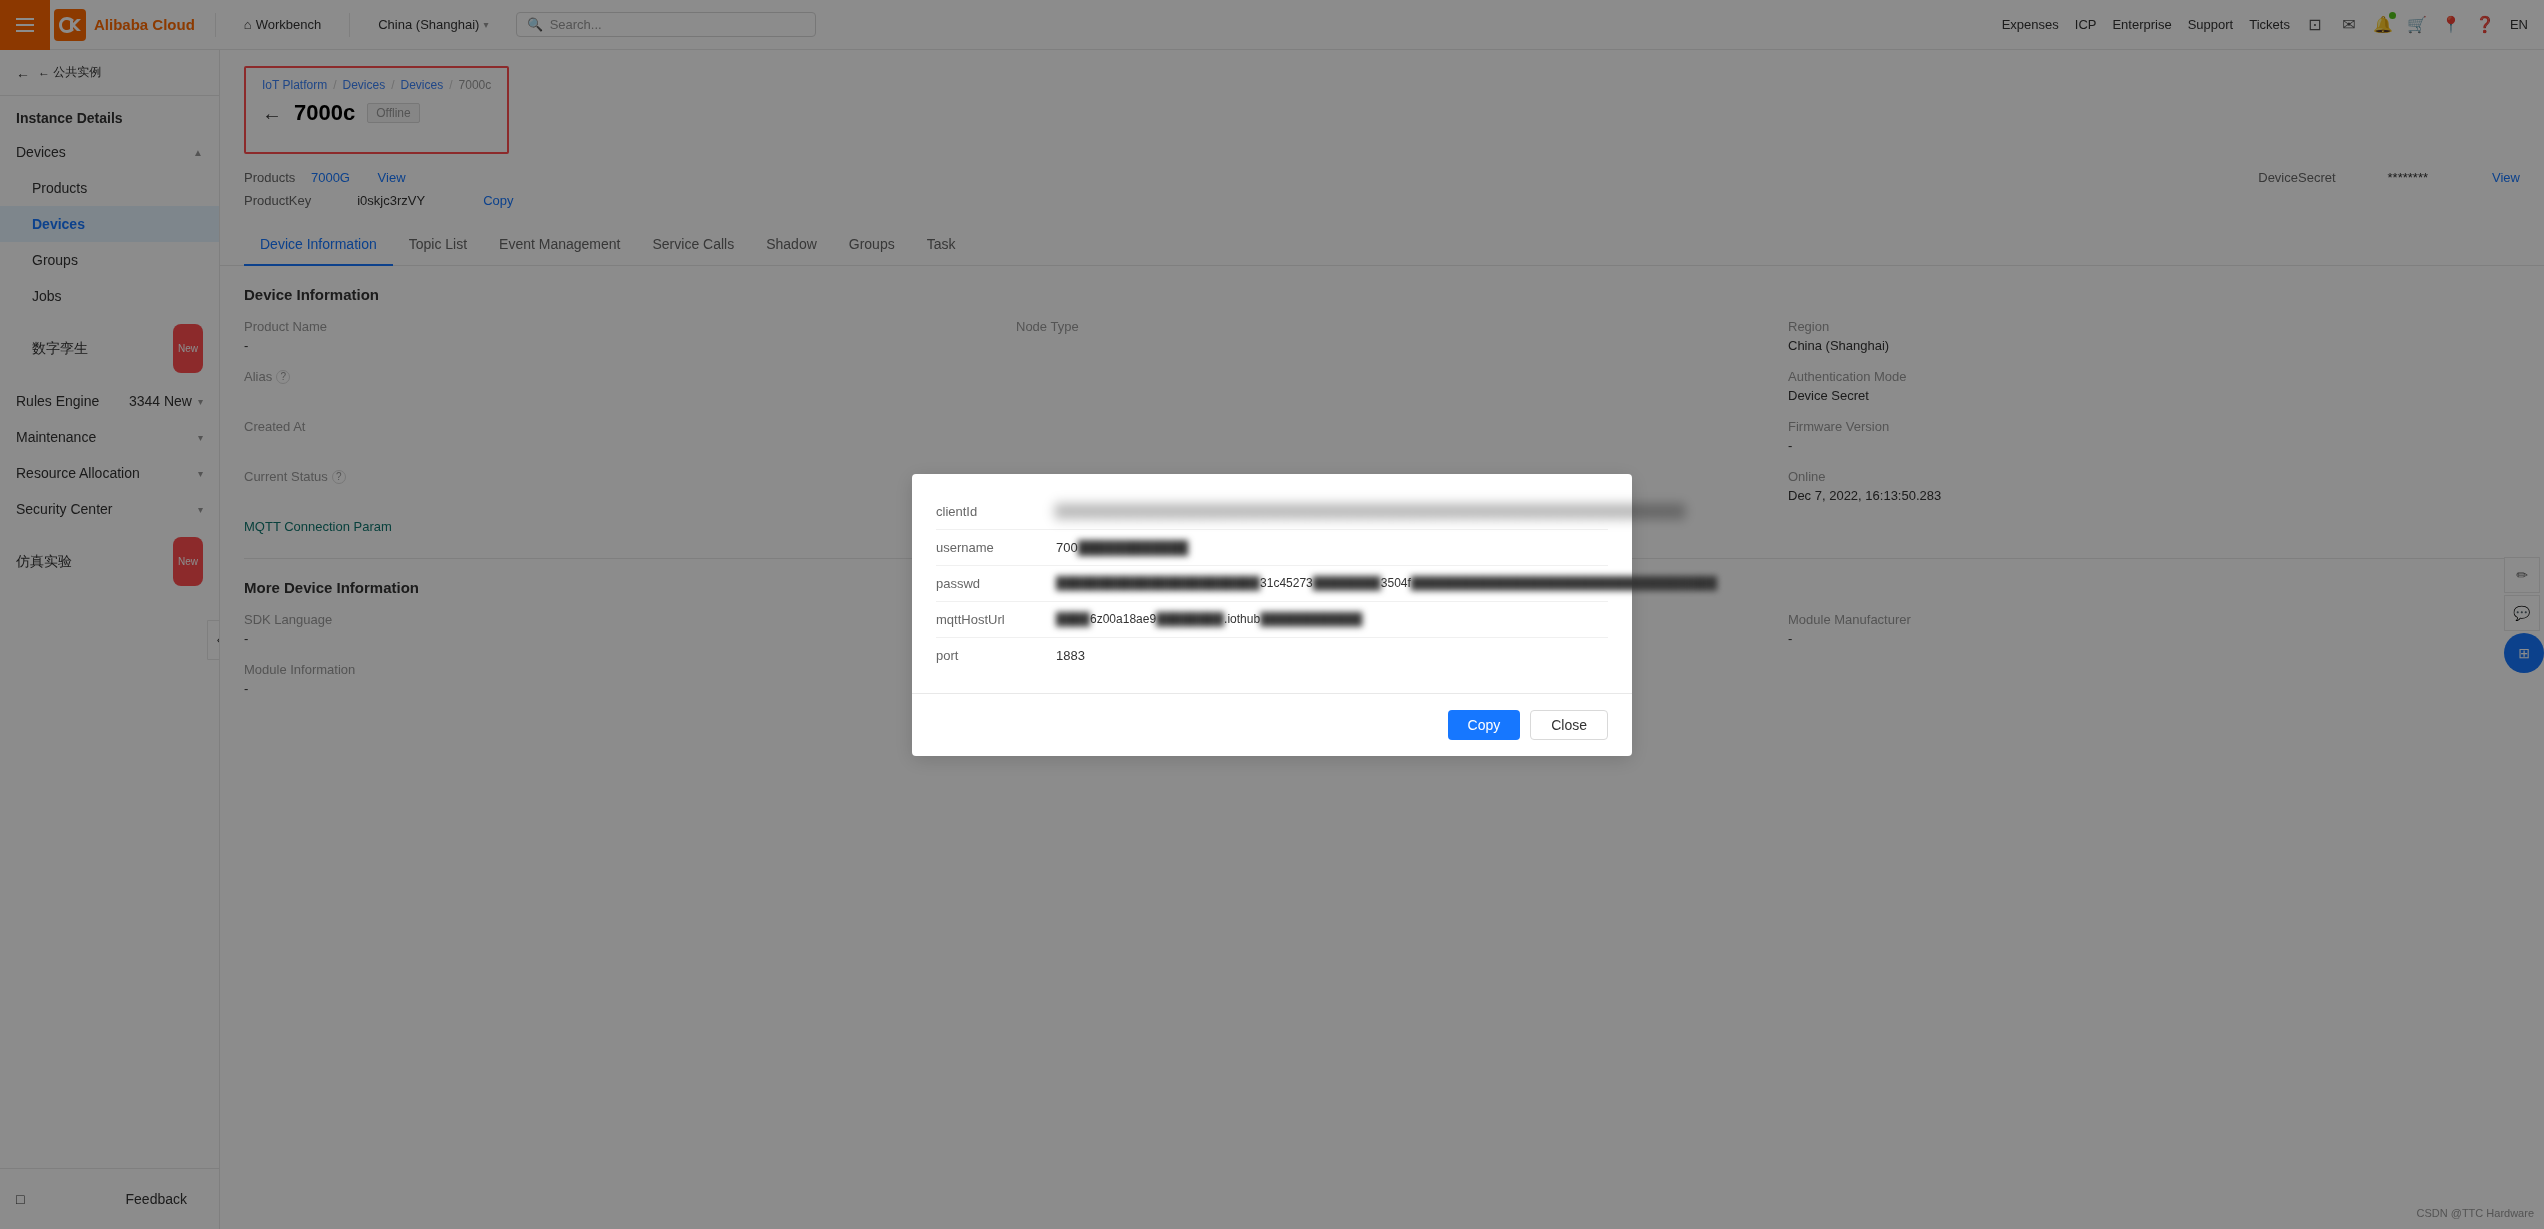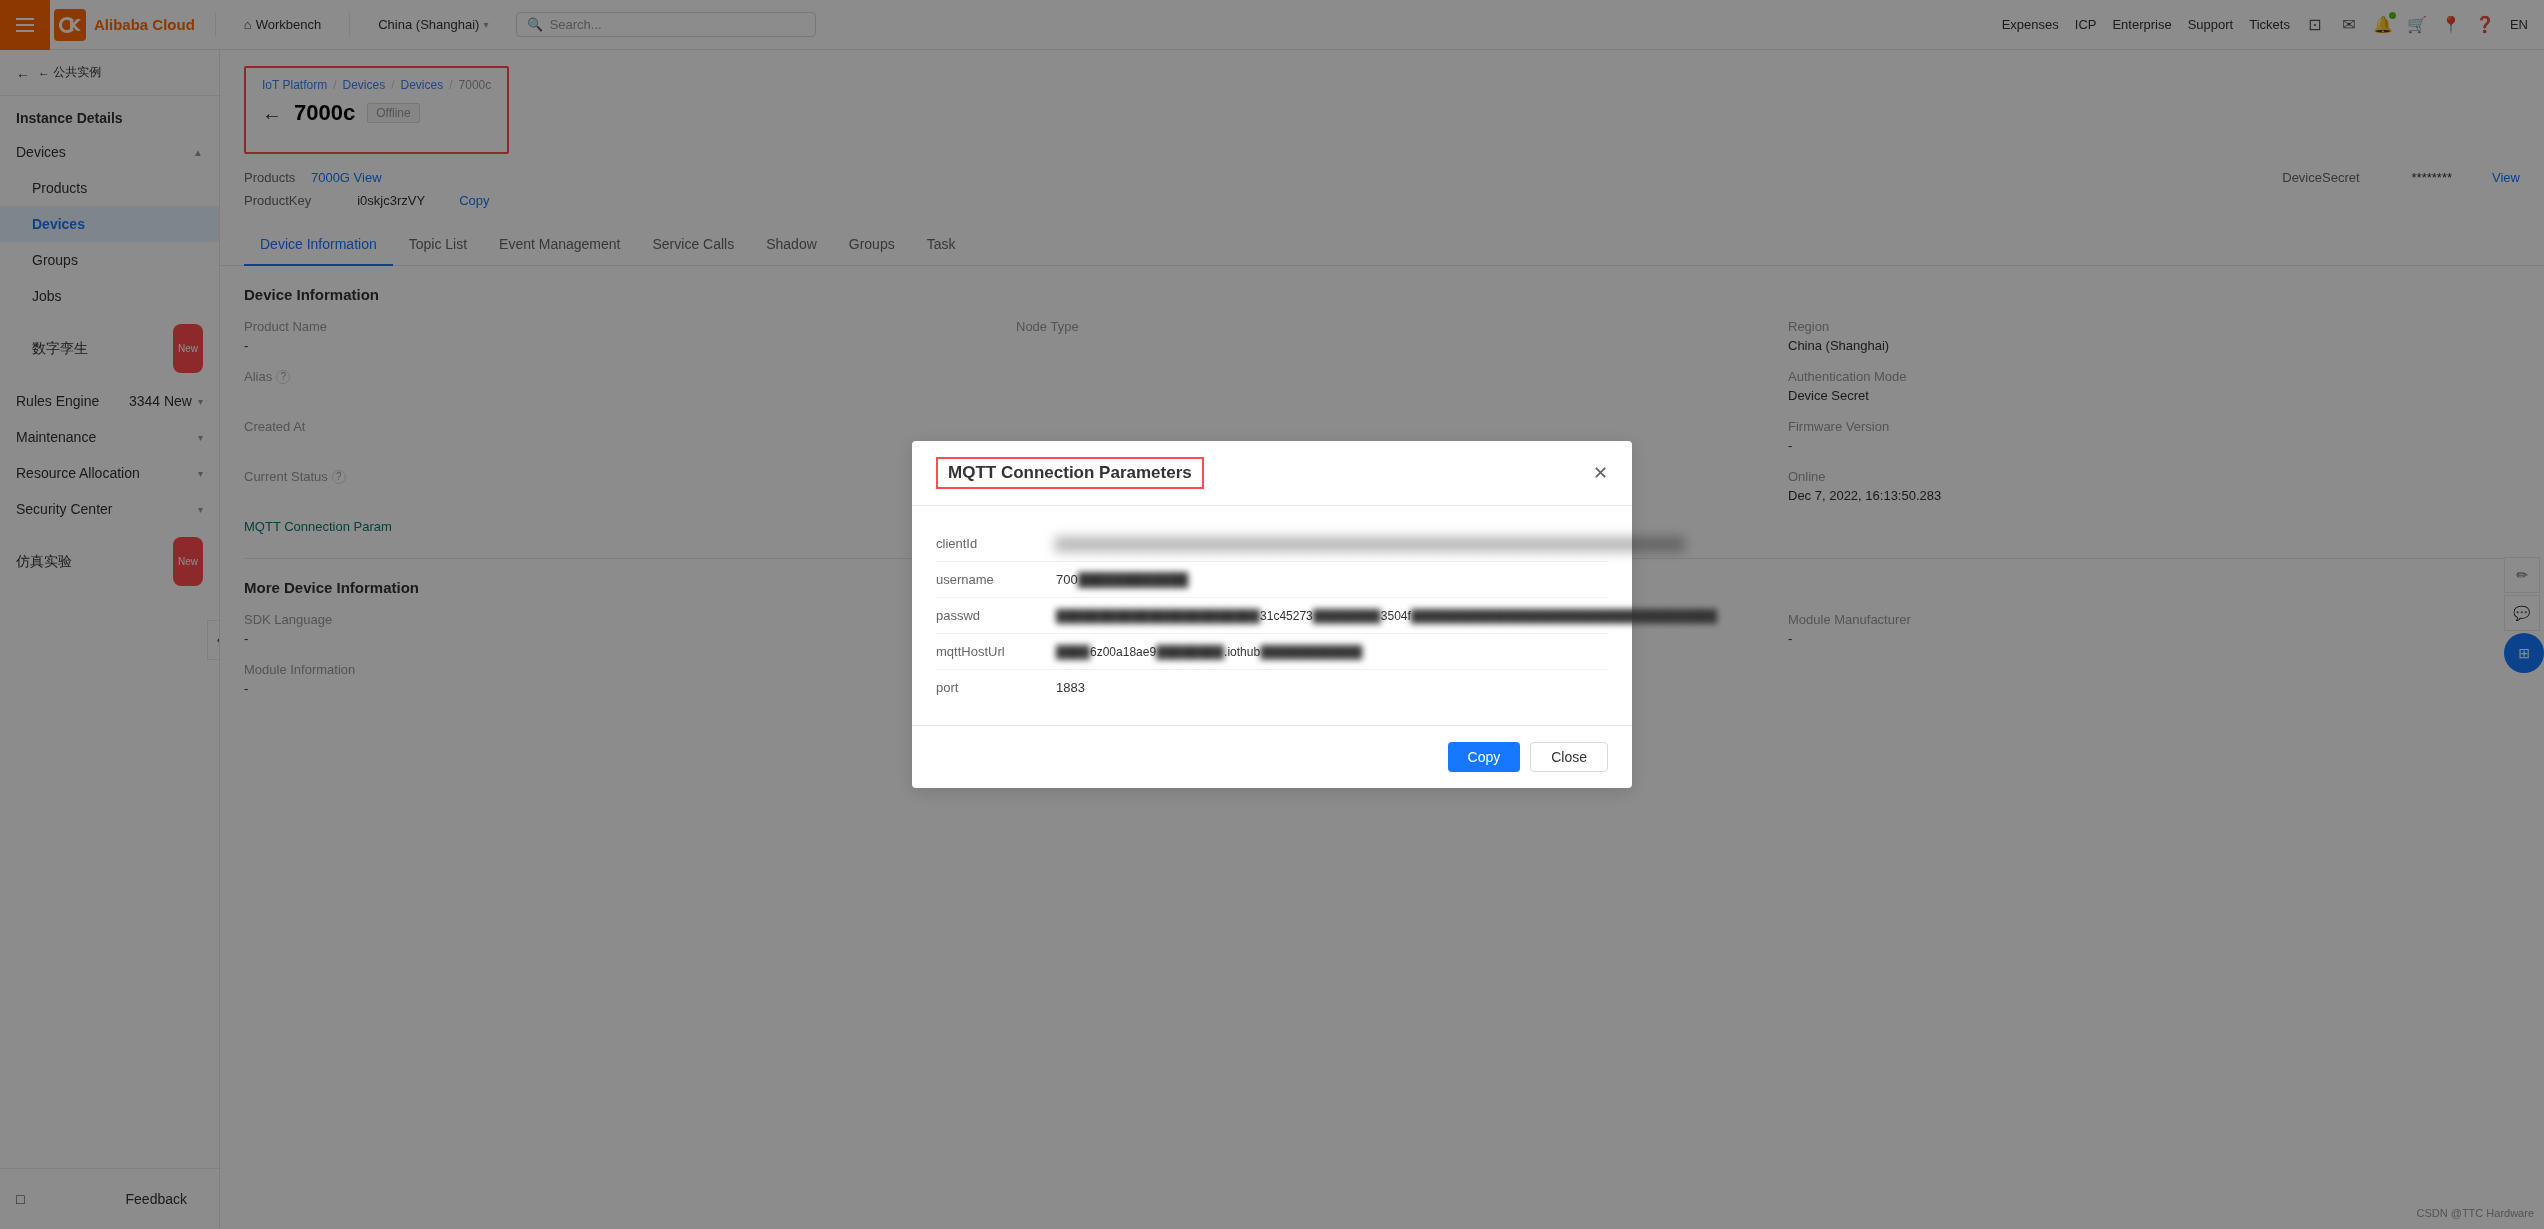--- a/index.html
+++ b/index.html
@@ -46,21 +46,21 @@
     .main-inner { background: #fff; margin: 0; min-height: 100%; }
     .breadcrumb { display: flex; align-items: center; gap: 6px; font-size: 12px; color: #999; margin-bottom: 8px; }
     .breadcrumb-sep { color: #ccc; }
     .breadcrumb a { color: #3b82f6; cursor: pointer; }
     .page-title-row { display: flex; align-items: center; gap: 12px; padding-bottom: 14px; }
     .page-title { font-size: 22px; font-weight: bold; color: #000; }
     .status-badge { background: #f5f5f5; color: #999; font-size: 12px; padding: 2px 8px; border-radius: 2px; border: 1px solid #d9d9d9; }
 
     
     .device-info-section { padding: 16px 24px; }
-    .device-field-link { color: #1677ff; cursor: pointer; margin-left: 0; }
+    .device-field-link { color: #1677ff; cursor: pointer; margin-left: 24px; }
 
     
     .tabs-bar { display: flex; border-bottom: 1px solid #e8e8e8; padding: 0 24px; background: #fff; }
     .tab-item { padding: 12px 16px; cursor: pointer; font-size: 14px; color: #666; border-bottom: 2px solid transparent; margin-bottom: -1px; }
     .tab-item.active { color: #1677ff; border-bottom-color: #1677ff; font-weight: 500; }
 
     
     .content-section { padding: 20px 24px; }
     .section-title { font-weight: bold; font-size: 15px; margin-bottom: 16px; }
 
@@ -368,24 +368,20 @@
 </div>
 
 <div class="right-panel" style="right:0;top:50%;transform:translateY(-50%);position:fixed;display:flex;flex-direction:column;gap:2px;">
   <div class="right-panel-icon" style="font-size:14px">✏</div>
   <div class="right-panel-icon" style="font-size:14px">💬</div>
   <div class="right-panel-icon blue" style="border-radius:50%;background:#1677ff;color:#fff;border:none;font-size:14px">⊞</div>
 </div>
 
 <div class="overlay">
   <div class="modal">
-    <div class="modal-header">
-      <div class="modal-title">MQTT Connection Parameters</div>
-      <span class="modal-close">✕</span>
-    </div>
     <div class="modal-body">
 
       <div class="modal-row">
         <span class="modal-row-label">clientId</span>
         <span class="modal-row-value blurred" style="filter:blur(4px);font-size:12px;letter-spacing:2px">████████████████████████████████████████████████████████████</span>
       </div>
 
       <div class="modal-row">
         <span class="modal-row-label">username</span>
         <span class="modal-row-value">700<span style="filter:blur(3px)">████████████</span></span>

